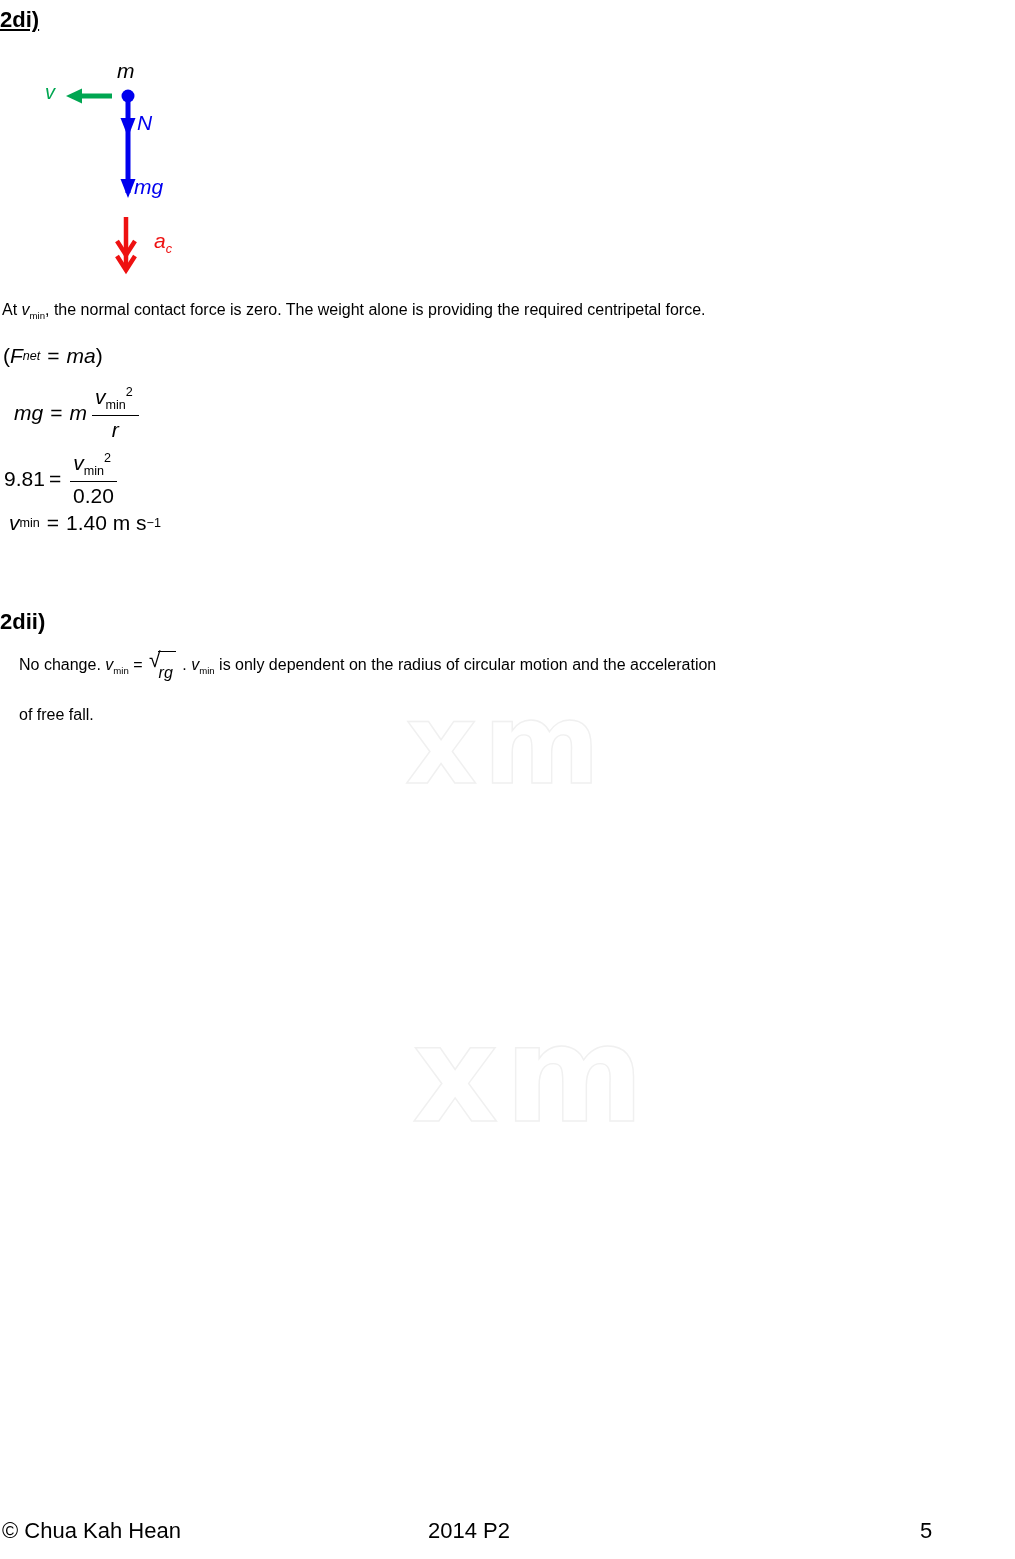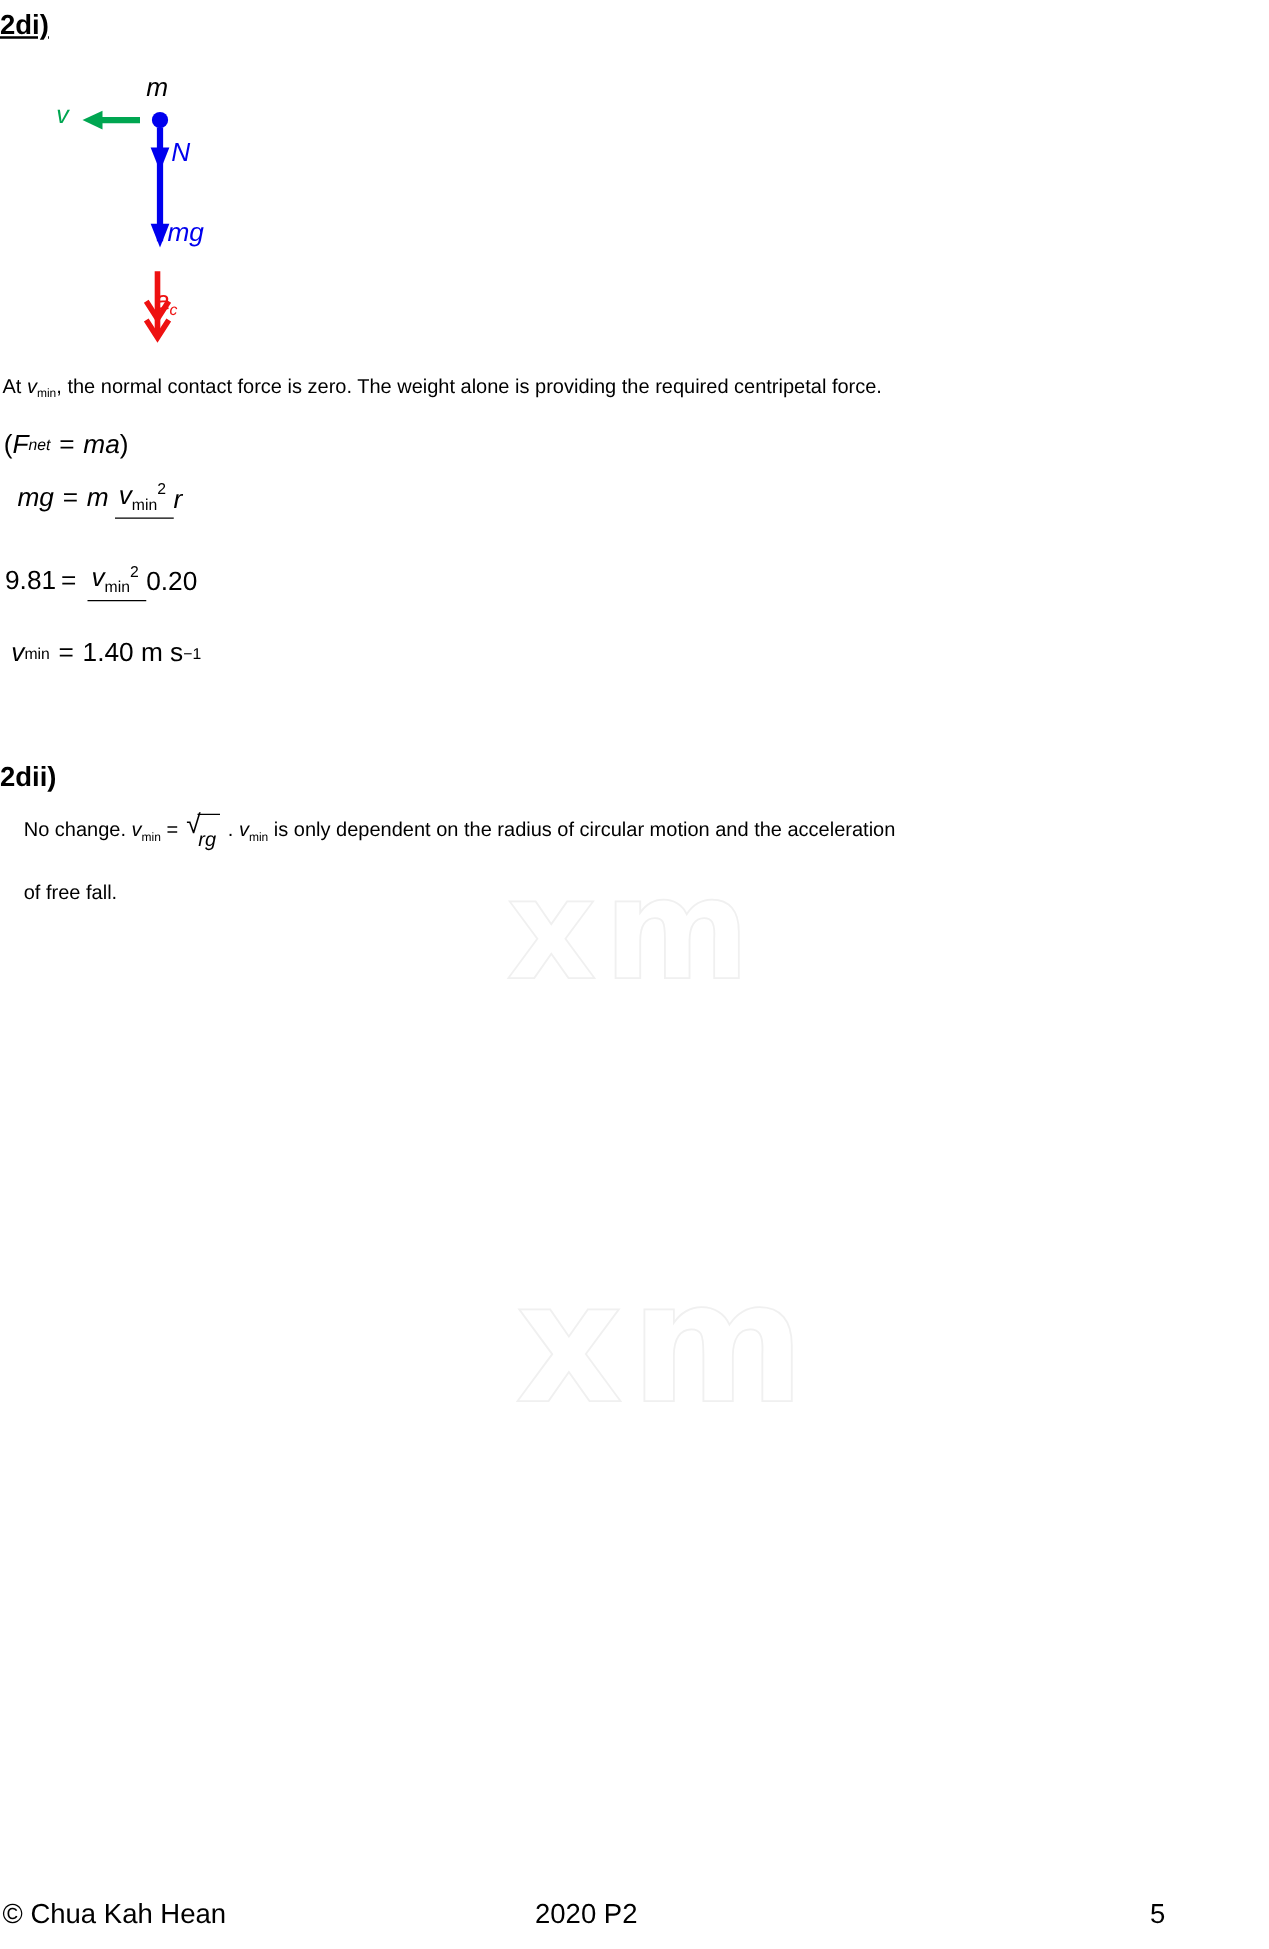--- a/index.html
+++ b/index.html
@@ -13,21 +13,21 @@
   .it {font-style:italic;}
   .keep {white-space:pre;}
   
   .sb  {font-size:0.6em; vertical-align:-0.38em; font-style:normal; letter-spacing:0;}
   .sbi {font-size:0.6em; vertical-align:-0.38em; font-style:italic;}
   .sp  {font-size:0.6em; vertical-align:0.62em; font-style:normal;}
   
   .eq {position:absolute; font-size:21px; display:flex; align-items:center; white-space:pre;}
   .eqsign {margin:0 7px;}
   .eqsign-tight {margin:0 4px;}
-  .frac {display:inline-flex; flex-direction:row; align-items:center; text-align:center; margin-left:5px;}
+  .frac {display:inline-flex; flex-direction:column; align-items:center; text-align:center; margin-left:5px;}
   .frac .num {border-bottom:1.7px solid #000; padding:0 6px 1px 3px; line-height:1.25;}
   .frac .den {padding-top:1px; line-height:1.2;}
   
   .sqrt {display:inline-flex; align-items:flex-start; margin:0 2px;}
   .rad {font-size:1.32em; line-height:1; font-style:normal; transform:translateY(-3px);}
   .radicand {border-top:1.7px solid #000; font-style:italic; padding:0 3px 0 1px; margin-left:-3px; transform:translateY(-1px);}
   
   .dlabel {position:absolute; font-size:21px; font-style:italic; line-height:1;}
   .green {color:var(--velocity_green,#00a651);}
   .blue  {color:var(--force_blue,#0000ee);}
@@ -60,21 +60,21 @@
       <polygon points="128,143 120.5,124 135.5,124" fill="#0000ee"></polygon>
 
       <line x1="126" y1="162" x2="126" y2="212" stroke-width="4.5" stroke="#ee1111"></line>
       <polyline points="117,186 126,200 135,186" fill="none" stroke-width="4.5" stroke="#ee1111"></polyline>
       <polyline points="117,201 126,215 135,201" fill="none" stroke-width="4.5" stroke="#ee1111"></polyline>
     </svg>
     <span class="dlabel" style="left:117px; top:5px; color:#000;">m</span>
     <span class="dlabel green" style="left:45px; top:27px; font-size:20px;">v</span>
     <span class="dlabel blue" style="left:137px; top:57px;">N</span>
     <span class="dlabel blue" style="left:134px; top:121px;">mg</span>
-    <span class="dlabel red" style="left:124px; top:175px;"><span>a</span><span class="sbi">c</span></span>
+    <span class="dlabel red" style="left:154px; top:175px;"><span>a</span><span class="sbi">c</span></span>
   </div>
 
   <div class="abs body-text" style="left:2px; top:289px; width:1013px;"><span class="keep">At </span><span class="it">v</span><span class="sb">min</span><span class="keep">, the normal contact force is zero. The weight alone is providing the required centripetal force.</span></div>
 
   <div class="eq" style="left:3px; top:344px;">
     <span>(</span><span class="it">F</span><span class="sbi">net</span><span class="eqsign">=</span><span class="it">ma</span><span>)</span>
   </div>
 
   <div class="eq" style="left:14px; top:384px;">
     <span class="it">mg</span><span class="eqsign">=</span><span class="it">m</span>
@@ -101,17 +101,17 @@
   <div class="abs body-text" style="left:19px; top:644px; width:1013px; line-height:41px;"><span class="keep">No change. </span><span class="it">v</span><span class="sb">min</span><span class="keep"> = </span><span class="sqrt">
         <span class="rad">√</span>
         <span class="radicand">rg</span>
       </span><span class="keep"> . </span><span class="it">v</span><span class="sb">min</span><span class="keep"> is only dependent on the radius of circular motion and the acceleration</span><br><span class="keep">of free fall.</span></div>
 
   <div class="watermark" style="left:405px; top:688px; font-size:112px;">xm</div>
   <div class="watermark" style="left:412px; top:1008px; font-size:134px;">xm</div>
 
   <div>
     <span class="footer-item" style="left:2px; top:1518px;">© Chua Kah Hean</span>
-    <span class="footer-item" style="left:428px; top:1518px;">2020 P2</span>
+    <span class="footer-item" style="left:428px; top:1518px;">2014 P2</span>
     <span class="footer-item" style="left:920px; top:1518px;">5</span>
   </div>
 
 </div>
 
 </body></html>

